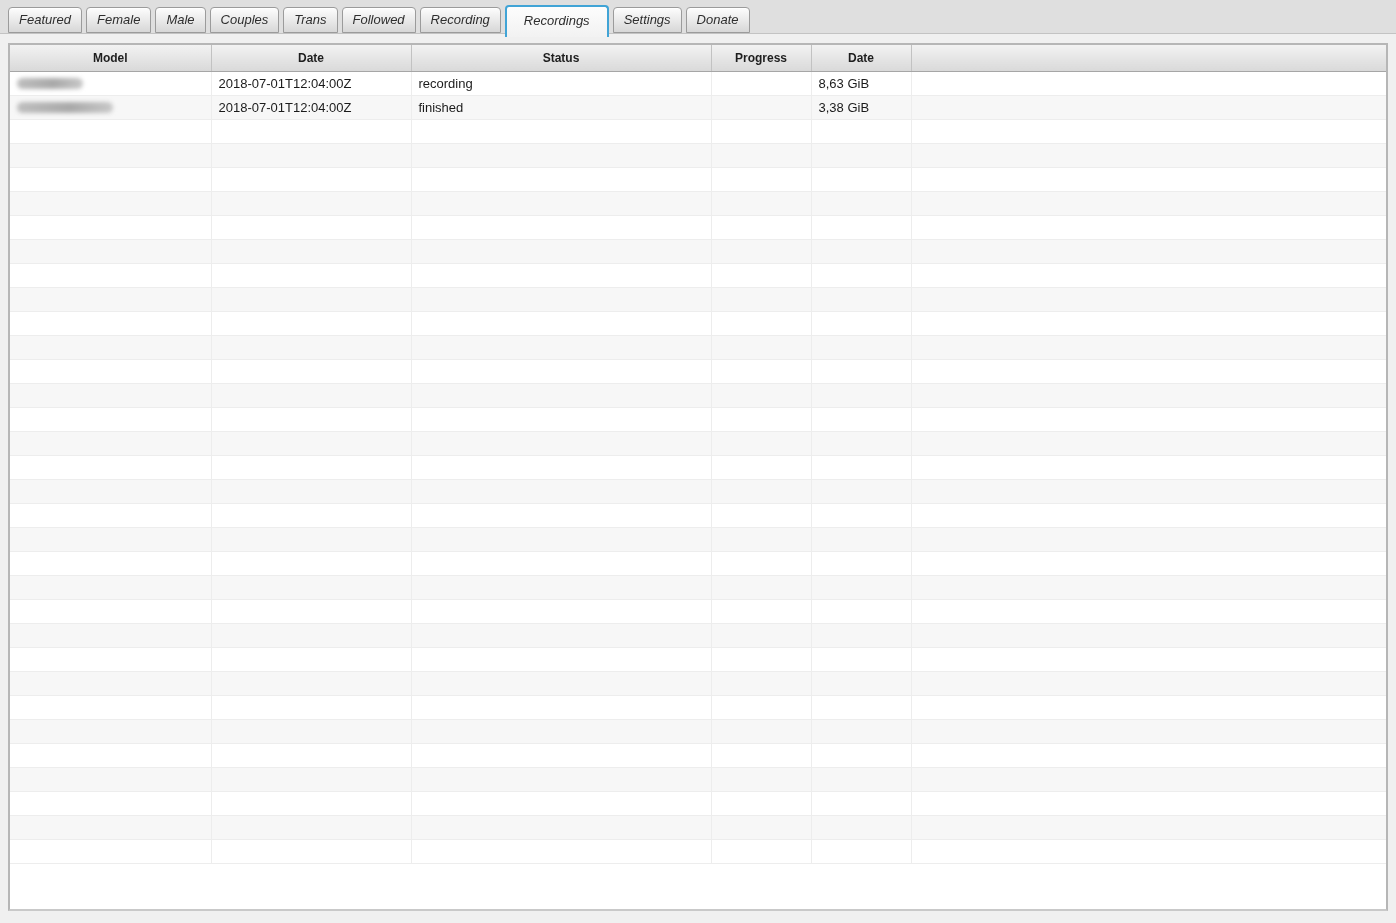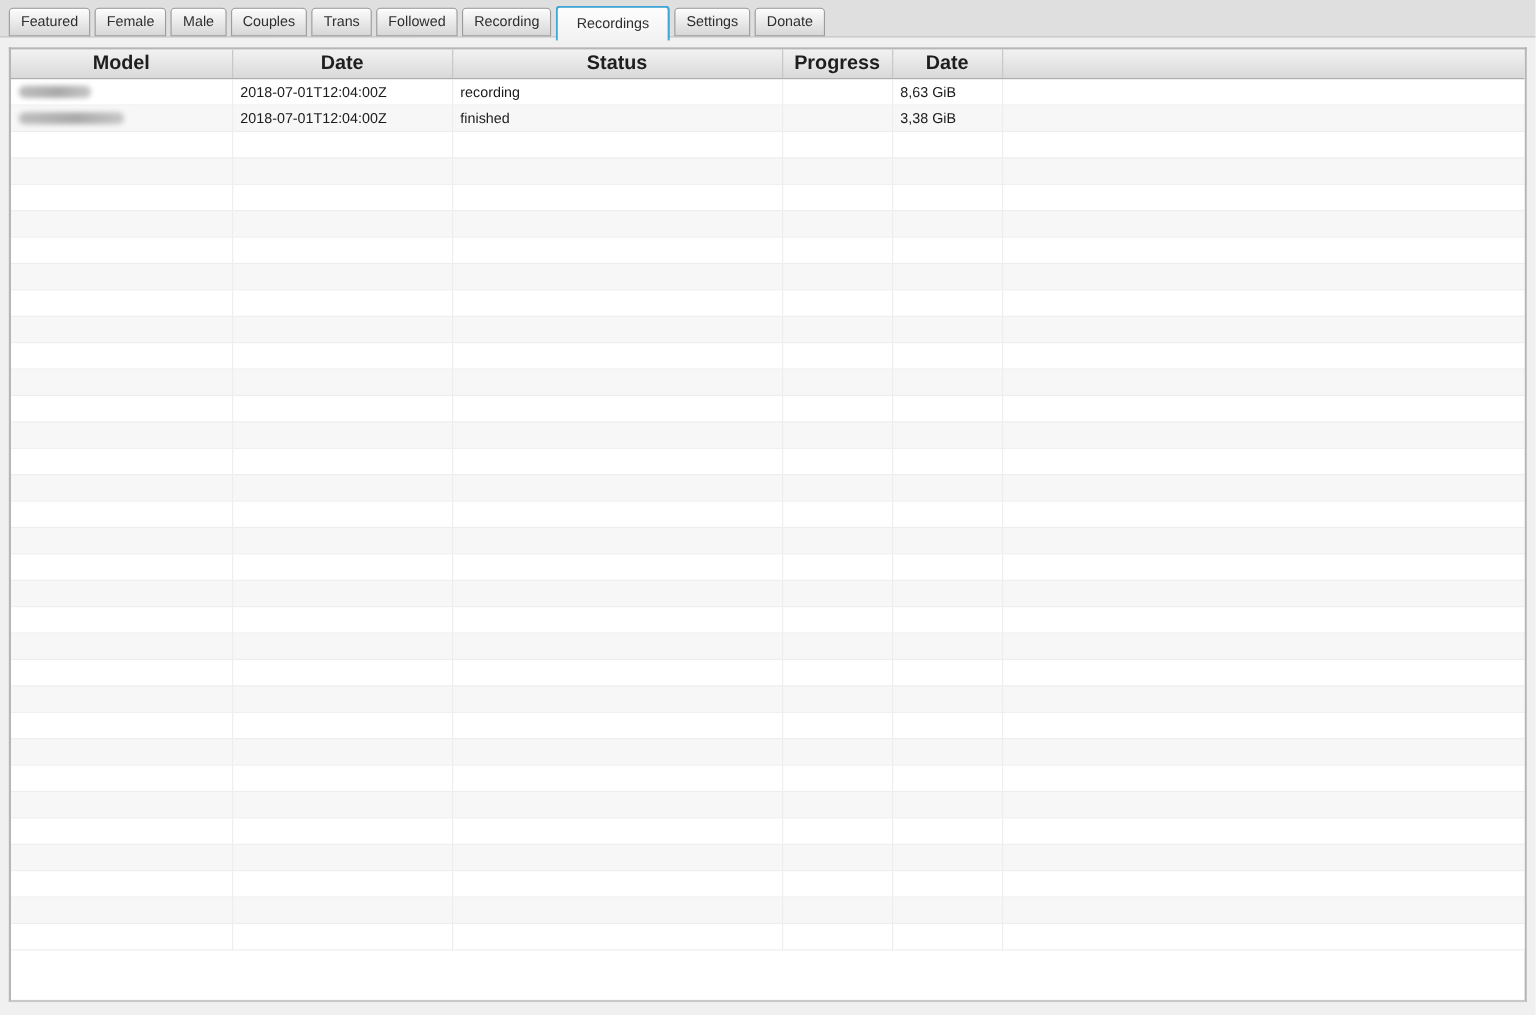--- a/index.html
+++ b/index.html
@@ -18,21 +18,21 @@
     position:absolute;left:8px;top:5px;
     display:flex;align-items:flex-start;gap:4px;z-index:5;
   }
   .tab{
     box-sizing:border-box;
     margin-top:2px;height:26px;line-height:24px;
     padding:0 10px;font-size:13px;color:#2e2e2e;
     background:linear-gradient(#fdfdfd,#d7d7d7);
     border:1px solid #9b9b9b;border-radius:4px 4px 0 0;
     box-shadow:inset 0 1px 0 rgba(255,255,255,.8);
-    cursor:default;white-space:nowrap;
+    cursor:default;white-space:nowrap;font-style:italic;
   }
   .tab.active{
     margin-top:0;height:32px;line-height:28px;
     padding:0 17px;
     background:linear-gradient(#fdfdfd,#f2f2f2);
     border:2px solid #41a4d6;border-bottom:none;
     box-shadow:none;z-index:6;position:relative;
   }
   
   .panel{
@@ -41,21 +41,21 @@
     border:2px solid #b6b6b6;border-bottom-color:#c9c9c9;
     background:#ffffff;overflow:hidden;
   }
   table{border-collapse:collapse;table-layout:fixed;width:100%;}
   th{
     box-sizing:border-box;height:26px;
     background:linear-gradient(#f2f2f2,#d9d9d9);
     border-bottom:1px solid #a6a6a6;
     border-right:1px solid #c2c2c2;
     border-left:1px solid #fafafa;
-    font-size:18px;font-weight:bold;color:#1e1e1e;
+    font-size:12px;font-weight:bold;color:#1e1e1e;
     text-align:center;padding:0;white-space:nowrap;overflow:hidden;
   }
   th:first-child{border-left:none;}
   th:last-child{border-right:none;}
   td{
     box-sizing:border-box;height:24px;
     border-bottom:1px solid #ededed;
     border-right:1px solid #ededed;
     font-size:13px;color:#1b1b1b;
     padding:0 4px 0 7px;white-space:nowrap;overflow:hidden;

